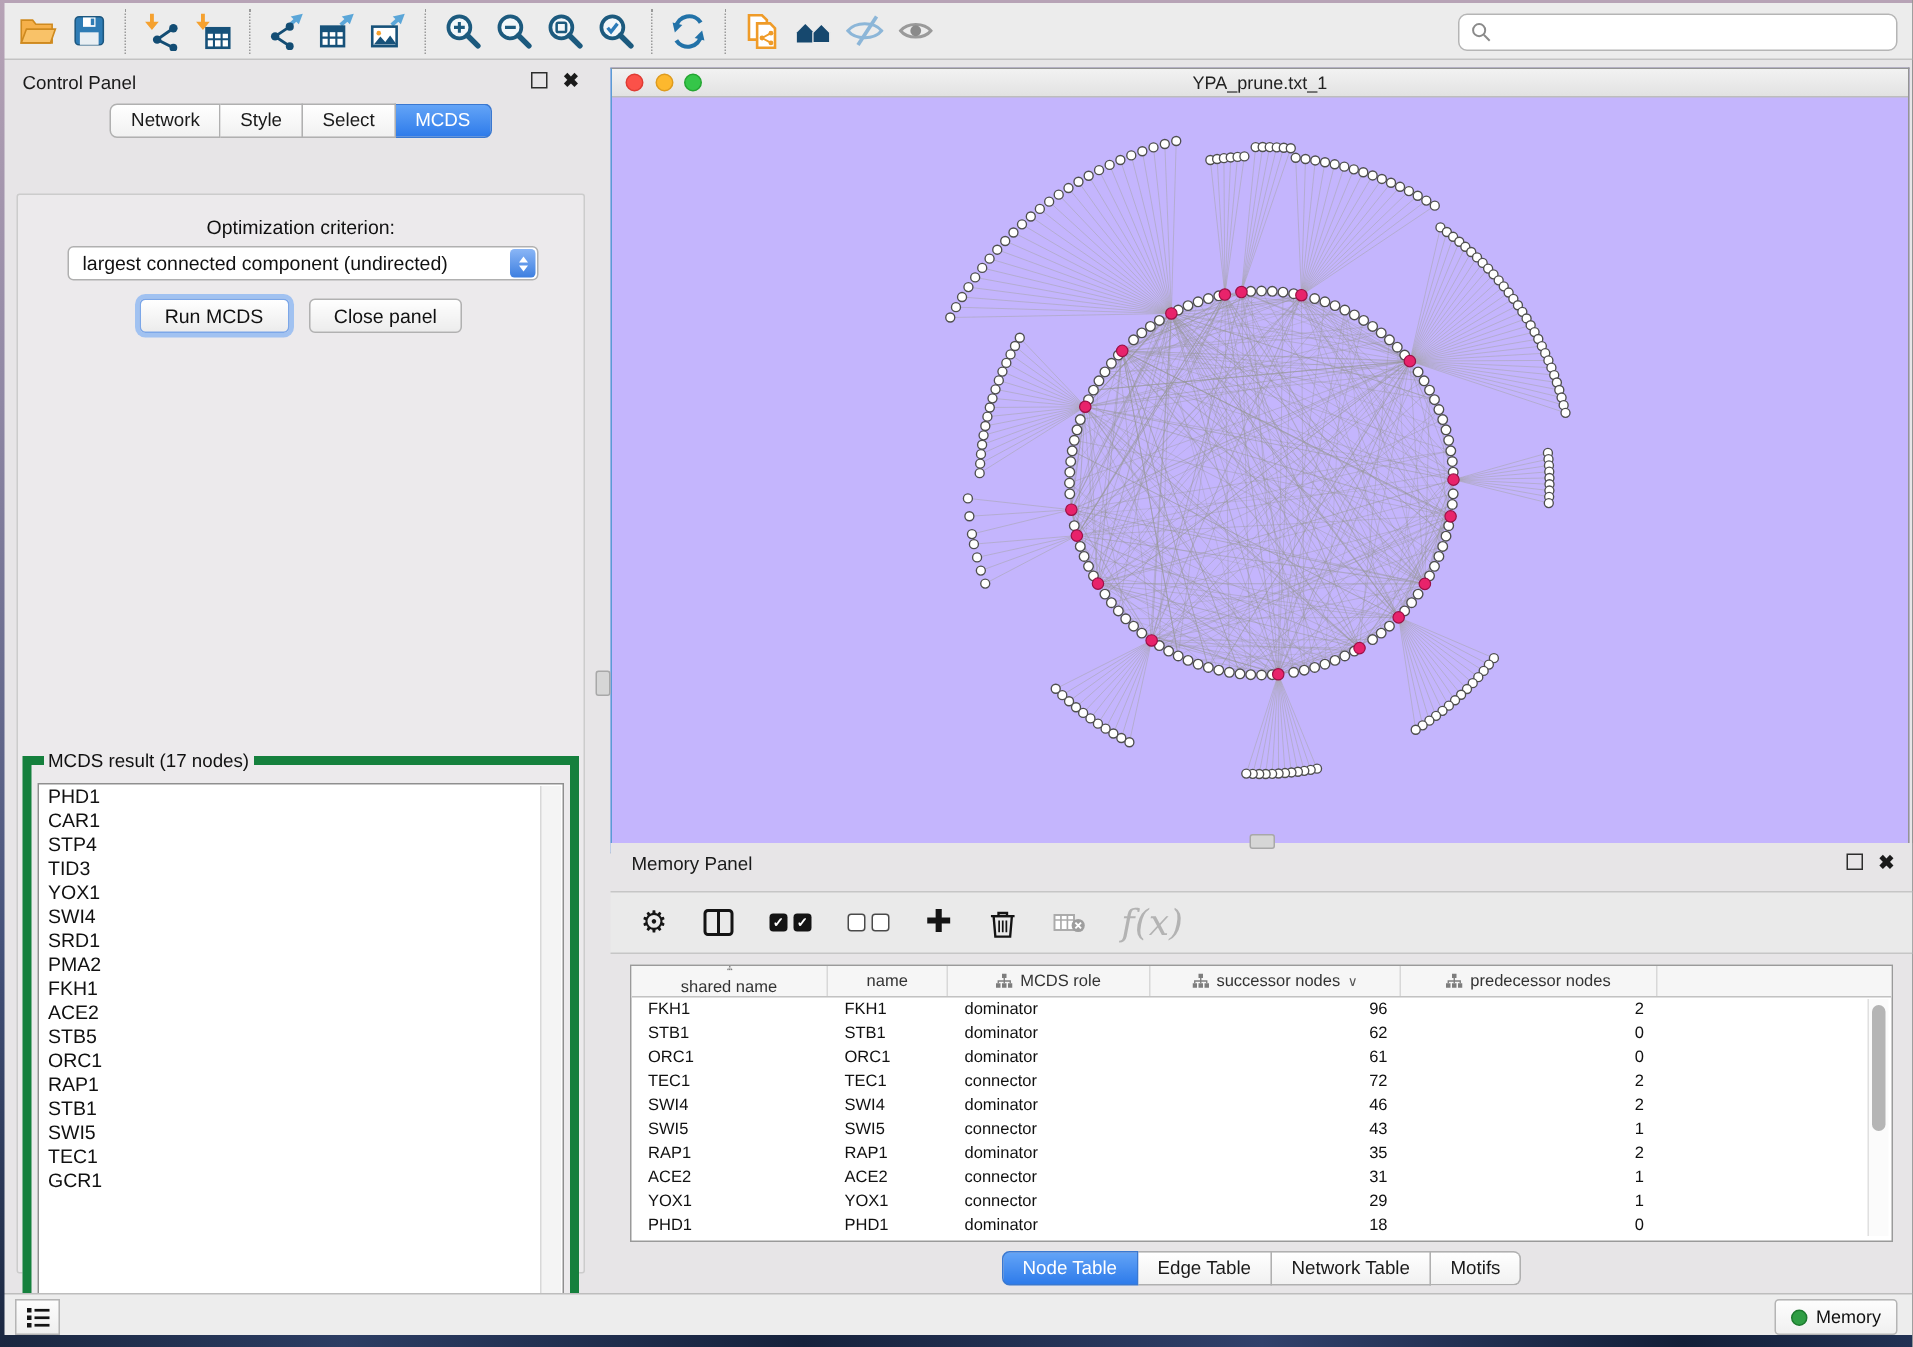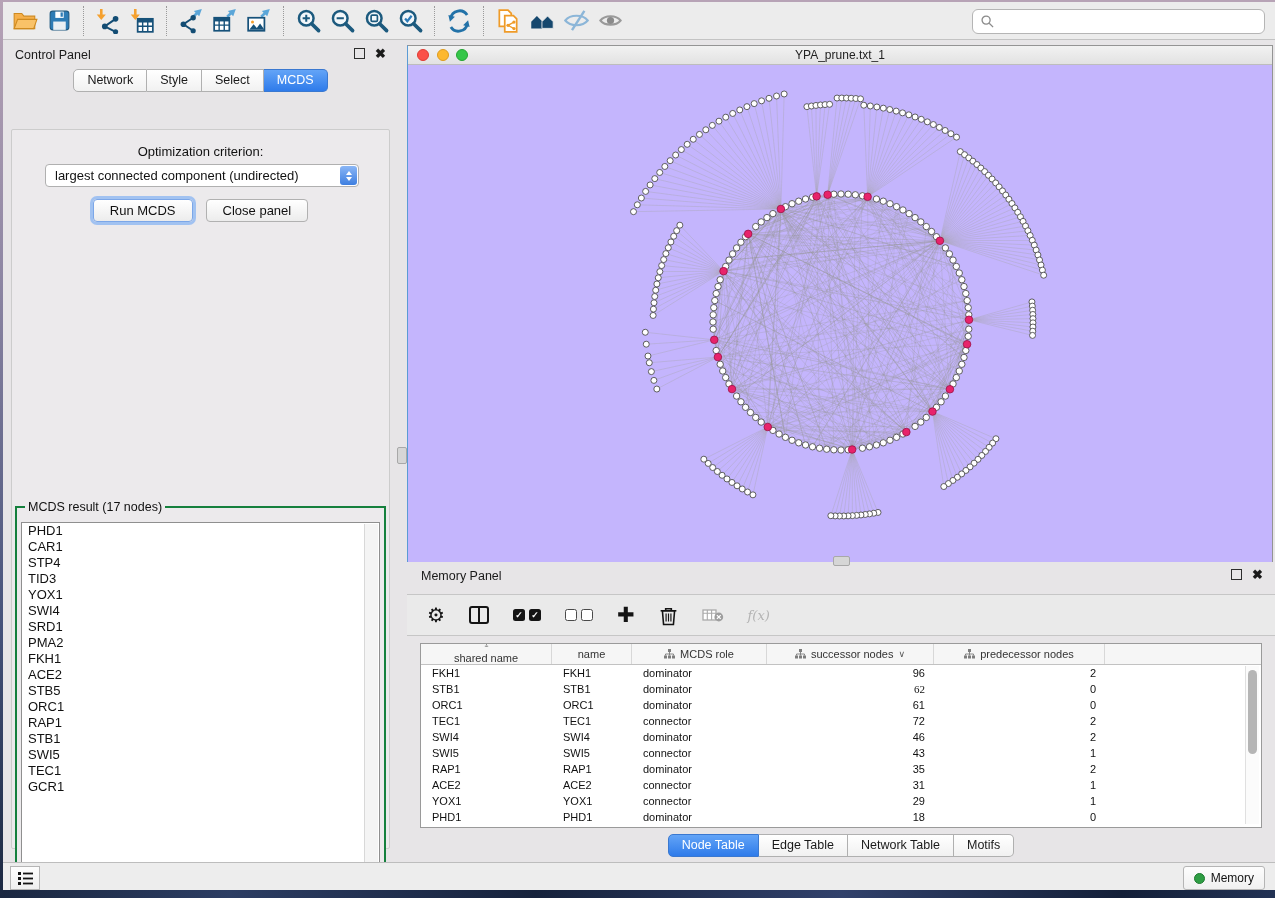--- a/index.html
+++ b/index.html
@@ -38,21 +38,21 @@
   .dropdown{position:absolute;left:33px;top:34px;width:314px;height:23px;background:#fff;border:1px solid #b0b0b0;
     border-radius:4px;box-sizing:border-box;font-size:13px;color:#111;display:flex;align-items:center;padding-left:9px;}
   .dd-stepper{position:absolute;right:1px;top:1px;bottom:1px;width:17px;border-radius:3px;
     background:linear-gradient(#8ab6f6,#3e7fe0);display:flex;flex-direction:column;align-items:center;justify-content:center;gap:2px;}
   .dd-up{width:0;height:0;border-left:3.5px solid transparent;border-right:3.5px solid transparent;border-bottom:4px solid #fff;}
   .dd-down{width:0;height:0;border-left:3.5px solid transparent;border-right:3.5px solid transparent;border-top:4px solid #fff;}
   .btn-row{position:absolute;left:0;right:0;top:69px;display:flex;justify-content:center;gap:13px;}
   .mac-btn{height:23px;padding:0 16px;background:linear-gradient(#ffffff,#ececec);border:1px solid #b1b1b1;
     border-radius:4px;font-size:13px;color:#111;font-family:"Liberation Sans",sans-serif;}
   .mac-btn.focus{box-shadow:0 0 0 3px rgba(100,160,245,.55);border-color:#7ca7e8;}
-  .mcds-box{position:absolute;left:3px;right:3px;top:370px;height:360px;border:2px solid #15803d;
+  .mcds-box{position:absolute;left:3px;right:3px;top:370px;height:360px;border:6px solid #15803d;
     margin:0;padding:4px;background:#eceaec;}
   .mcds-box legend{font-size:12.5px;color:#111;padding:0 3px;margin-left:4px;}
   .mcds-list{position:absolute;left:4px;right:4px;top:8px;bottom:4px;background:#fff;border:1px solid #8f8f8f;
     overflow:hidden;}
   .mcds-item{font-size:13px;line-height:16px;padding-left:6px;color:#111;}
   .mcds-scroll{position:absolute;top:1px;bottom:1px;right:1px;width:13px;background:#f4f4f4;border-left:1px solid #d8d8d8;}
   
   .v-splitter-knob{position:absolute;left:397px;top:447px;width:8px;height:15px;background:#d6d6d6;
     border:1px solid #a8a8a8;border-radius:2px;z-index:20;}
   .h-splitter-knob{position:absolute;left:833px;top:556px;width:15px;height:8px;background:#d6d6d6;
@@ -74,21 +74,21 @@
     border-bottom:1px solid #c6c6c6;display:flex;align-items:center;padding-left:20px;gap:24px;box-sizing:border-box;}
   .tpi{display:flex;align-items:center;justify-content:center;}
   .gear-glyph{font-size:20px;color:#161616;line-height:20px;}
   .cols-ico{width:20px;height:18px;border:2px solid #141414;border-radius:3px;position:relative;box-sizing:border-box;}
   .cols-ico:after{content:"";position:absolute;left:7px;top:0;bottom:0;width:2px;background:#141414;}
   .chk-pair{display:flex;gap:4px;}
   .chk{width:12px;height:12px;border-radius:2.5px;background:#141414;color:#fff;font-size:9px;line-height:12px;
     text-align:center;font-weight:bold;}
   .unchk{width:12px;height:12px;border-radius:2.5px;border:1.5px solid #4a4a4a;background:#fff;box-sizing:border-box;}
   .plus-glyph{font-size:21px;color:#141414;line-height:20px;}
-  .fx-glyph{font-family:"DejaVu Serif",serif;font-style:italic;font-size:13px;color:#b3b3b3;}
+  .fx-glyph{font-family:"DejaVu Serif",serif;font-style:italic;font-size:24px;color:#b3b3b3;}
   .tbl-wrap{position:absolute;left:13px;top:81px;width:842px;height:185px;background:#fff;border:1px solid #9a9a9a;
     box-sizing:border-box;overflow:hidden;}
   .tbl-head{display:flex;height:20px;background:#f6f6f6;border-bottom:1px solid #c2c2c2;}
   .th{display:flex;align-items:center;justify-content:center;font-size:11px;color:#333;border-right:1px solid #d8d8d8;
     box-sizing:border-box;gap:5px;}
   .th.filler{flex:1;border-right:none;}
   .th .sort-v{font-size:9px;color:#555;}
   .tr{display:flex;height:16px;}
   .td{font-size:11px;color:#111;line-height:16px;box-sizing:border-box;white-space:nowrap;overflow:hidden;}
   .td.txt{padding-left:11px;text-align:left;}
@@ -1186,21 +1186,21 @@
             <div class="td txt" style="width: 131px;">FKH1</div>
             <div class="td txt" style="width: 80px;">FKH1</div>
             <div class="td txt" style="width: 135px;">dominator</div>
             <div class="td num" style="width: 167px;">96</div>
             <div class="td num" style="width: 171px;">2</div>
           </div>
           <div class="tr">
             <div class="td txt" style="width: 131px;">STB1</div>
             <div class="td txt" style="width: 80px;">STB1</div>
             <div class="td txt" style="width: 135px;">dominator</div>
-            <div class="td num" style="width: 167px; font-family: Liberation Serif, serif;">62</div>
+            <div class="td num" style="width: 167px;">62</div>
             <div class="td num" style="width: 171px;">0</div>
           </div>
           <div class="tr">
             <div class="td txt" style="width: 131px;">ORC1</div>
             <div class="td txt" style="width: 80px;">ORC1</div>
             <div class="td txt" style="width: 135px;">dominator</div>
             <div class="td num" style="width: 167px;">61</div>
             <div class="td num" style="width: 171px;">0</div>
           </div>
           <div class="tr">

